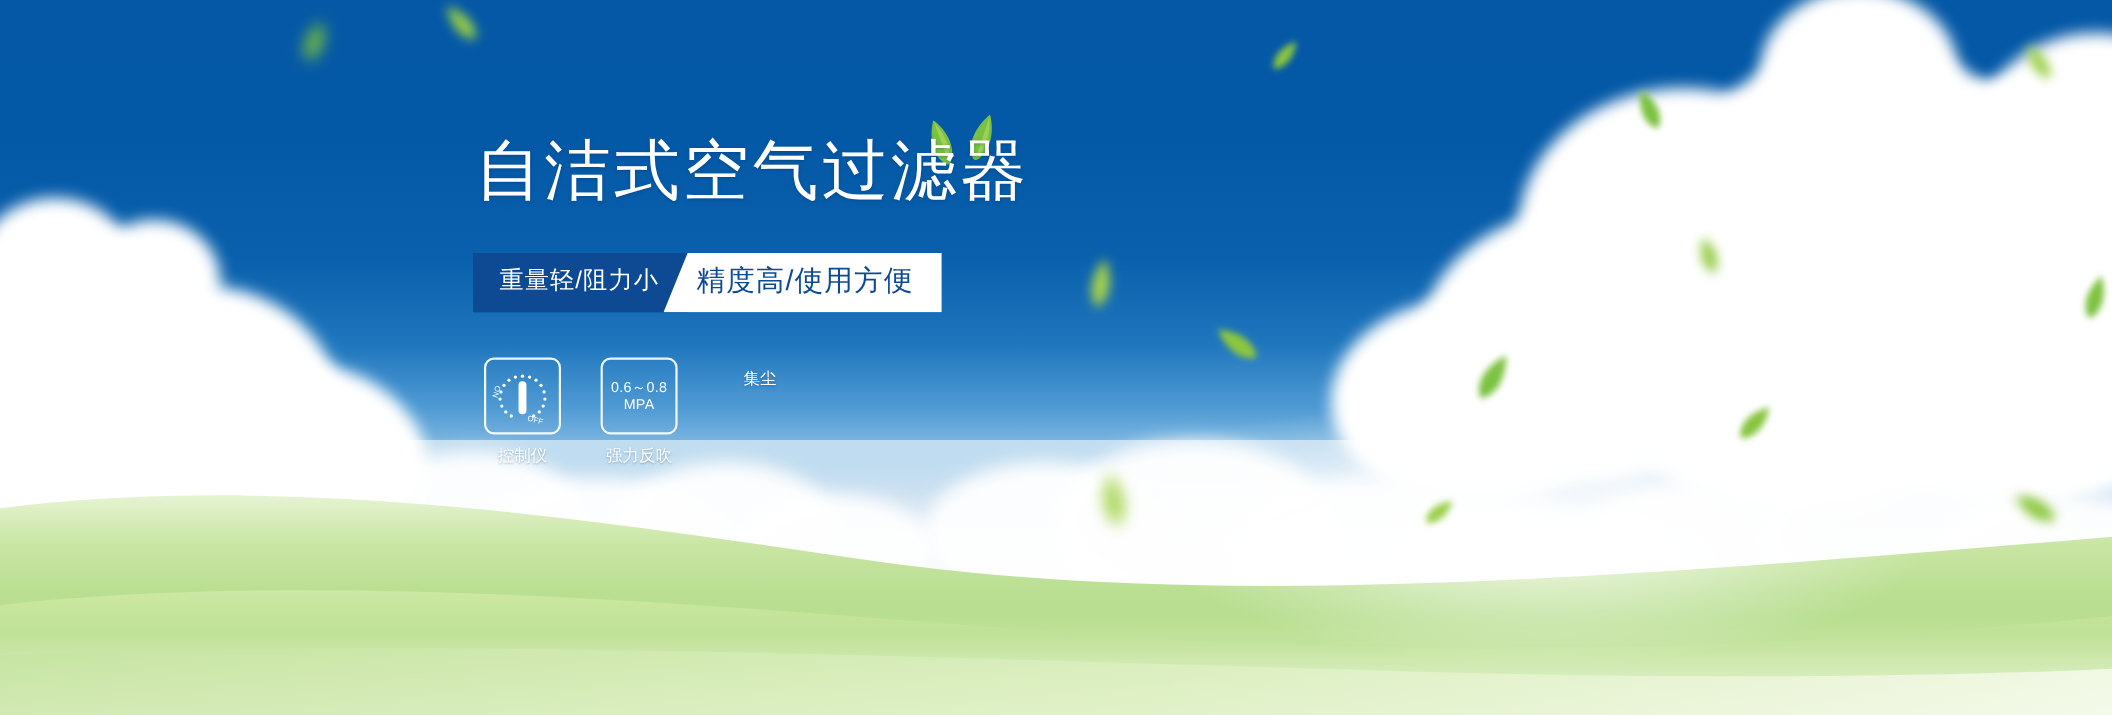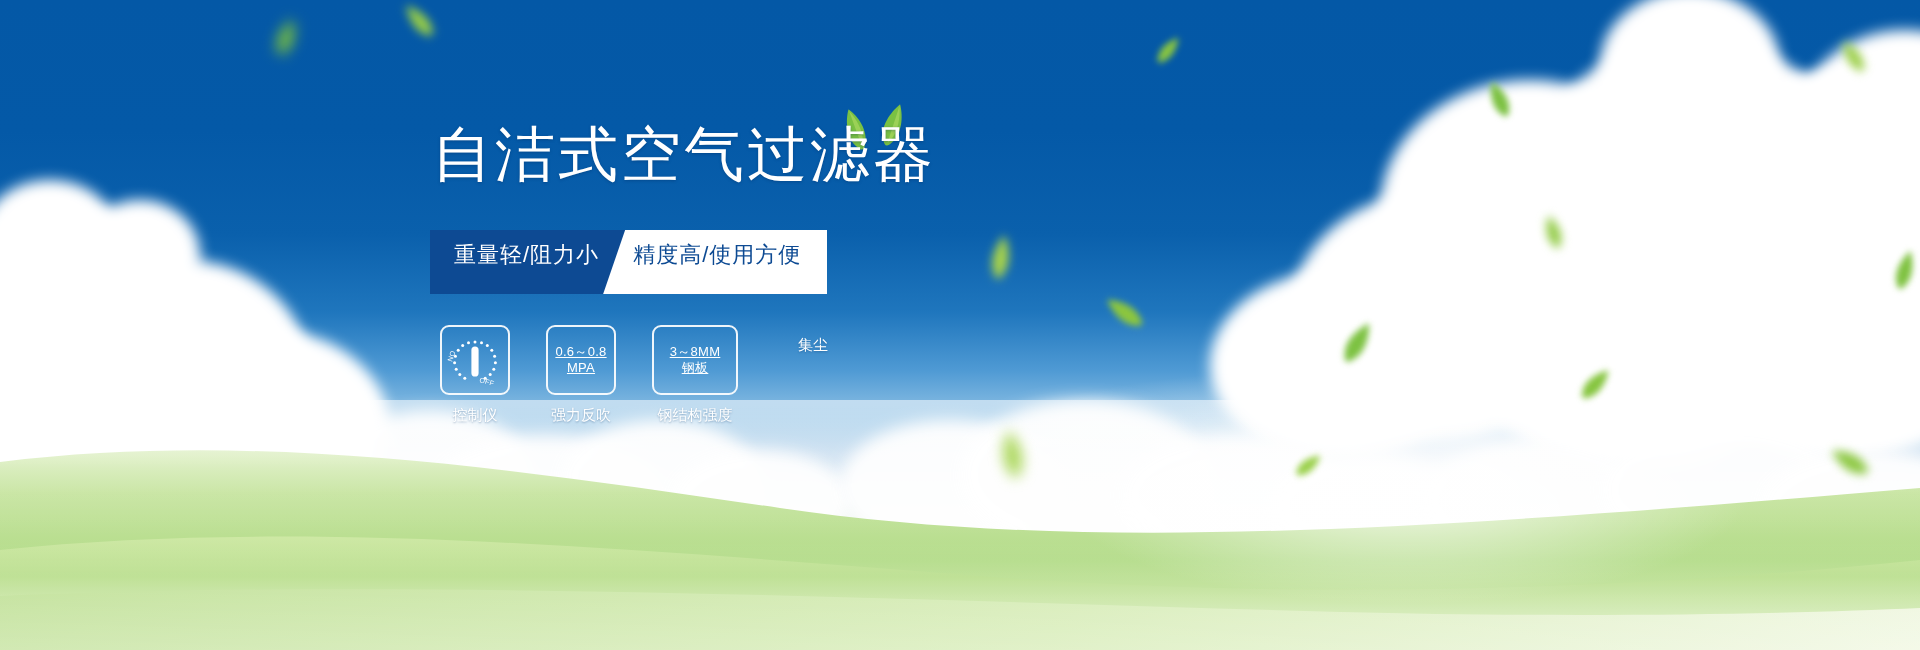--- a/index.html
+++ b/index.html
@@ -76,45 +76,45 @@
   .content{position:absolute;left:0;top:0;width:1920px;height:650px;}
 
   .title{
     position:absolute;left:432px;top:125px;
     font-size:60px;line-height:1;color:#ffffff;
     letter-spacing:3px;font-weight:400;
     text-shadow:0 1px 3px rgba(0,40,90,.35);
     white-space:nowrap;
   }
 
-  .badges{position:absolute;left:430px;top:230px;display:flex;align-items:stretch;height:64px;}
+  .badges{position:absolute;left:430px;top:230px;display:flex;align-items:stretch;height:54px;}
   .badge-a{
     background:#0d4a93;color:#ffffff;
     font-size:22px;line-height:50px;padding:0 26px 0 24px;
     letter-spacing:1px;white-space:nowrap;
   }
   .badge-b{
     background:#ffffff;color:#0d4a93;
-    font-size:22px;line-height:50px;padding:0 26px 0 30px;
+    font-size:26px;line-height:50px;padding:0 26px 0 30px;
     letter-spacing:1px;white-space:nowrap;
     clip-path:polygon(22px 0,100% 0,100% 100%,0 100%);
     margin-left:-22px;
   }
 
   .features{position:absolute;left:440px;top:325px;display:flex;gap:36px;}
   .feature{width:70px;display:flex;flex-direction:column;align-items:center;}
   .fbox{
     width:70px;height:70px;box-sizing:border-box;
     border:2px solid rgba(255,255,255,.92);
     border-radius:9px;
     display:flex;flex-direction:column;align-items:center;justify-content:center;
     color:#ffffff;font-size:13px;line-height:16px;text-align:center;
     letter-spacing:.3px;
   }
-  .fbox .ln{display:block;white-space:nowrap;text-decoration:underline;}
+  .fbox .ln{display:block;white-space:nowrap;}
   .flabel{
     margin-top:11px;color:#ffffff;font-size:15px;line-height:18px;
     white-space:nowrap;text-align:center;
     text-shadow:0 1px 2px rgba(0,50,100,.35);
   }
   .feature.w-wide{width:86px;}
   .feature.w-wide .fbox{width:86px;}
   .feature.w-mid{width:78px;}
   .feature.w-mid .fbox{width:78px;}
 
@@ -324,27 +324,20 @@
 
       <div class="feature">
         <div class="fbox">
           <span class="ln">0.6～0.8</span>
           <span class="ln">MPA</span>
         </div>
         <div class="flabel">强力反吹</div>
       </div>
 
 
-      <div class="feature w-wide">
-        <div class="fbox">
-          <span class="ln">3～8MM</span>
-          <span class="ln">钢板</span>
-        </div>
-        <div class="flabel">钢结构强度</div>
-      </div>
 
       <div class="feature w-mid">
         <div class="flabel">集尘</div>
       </div>
 
     </div>
   </div>
 </div>
 
 </body></html>

